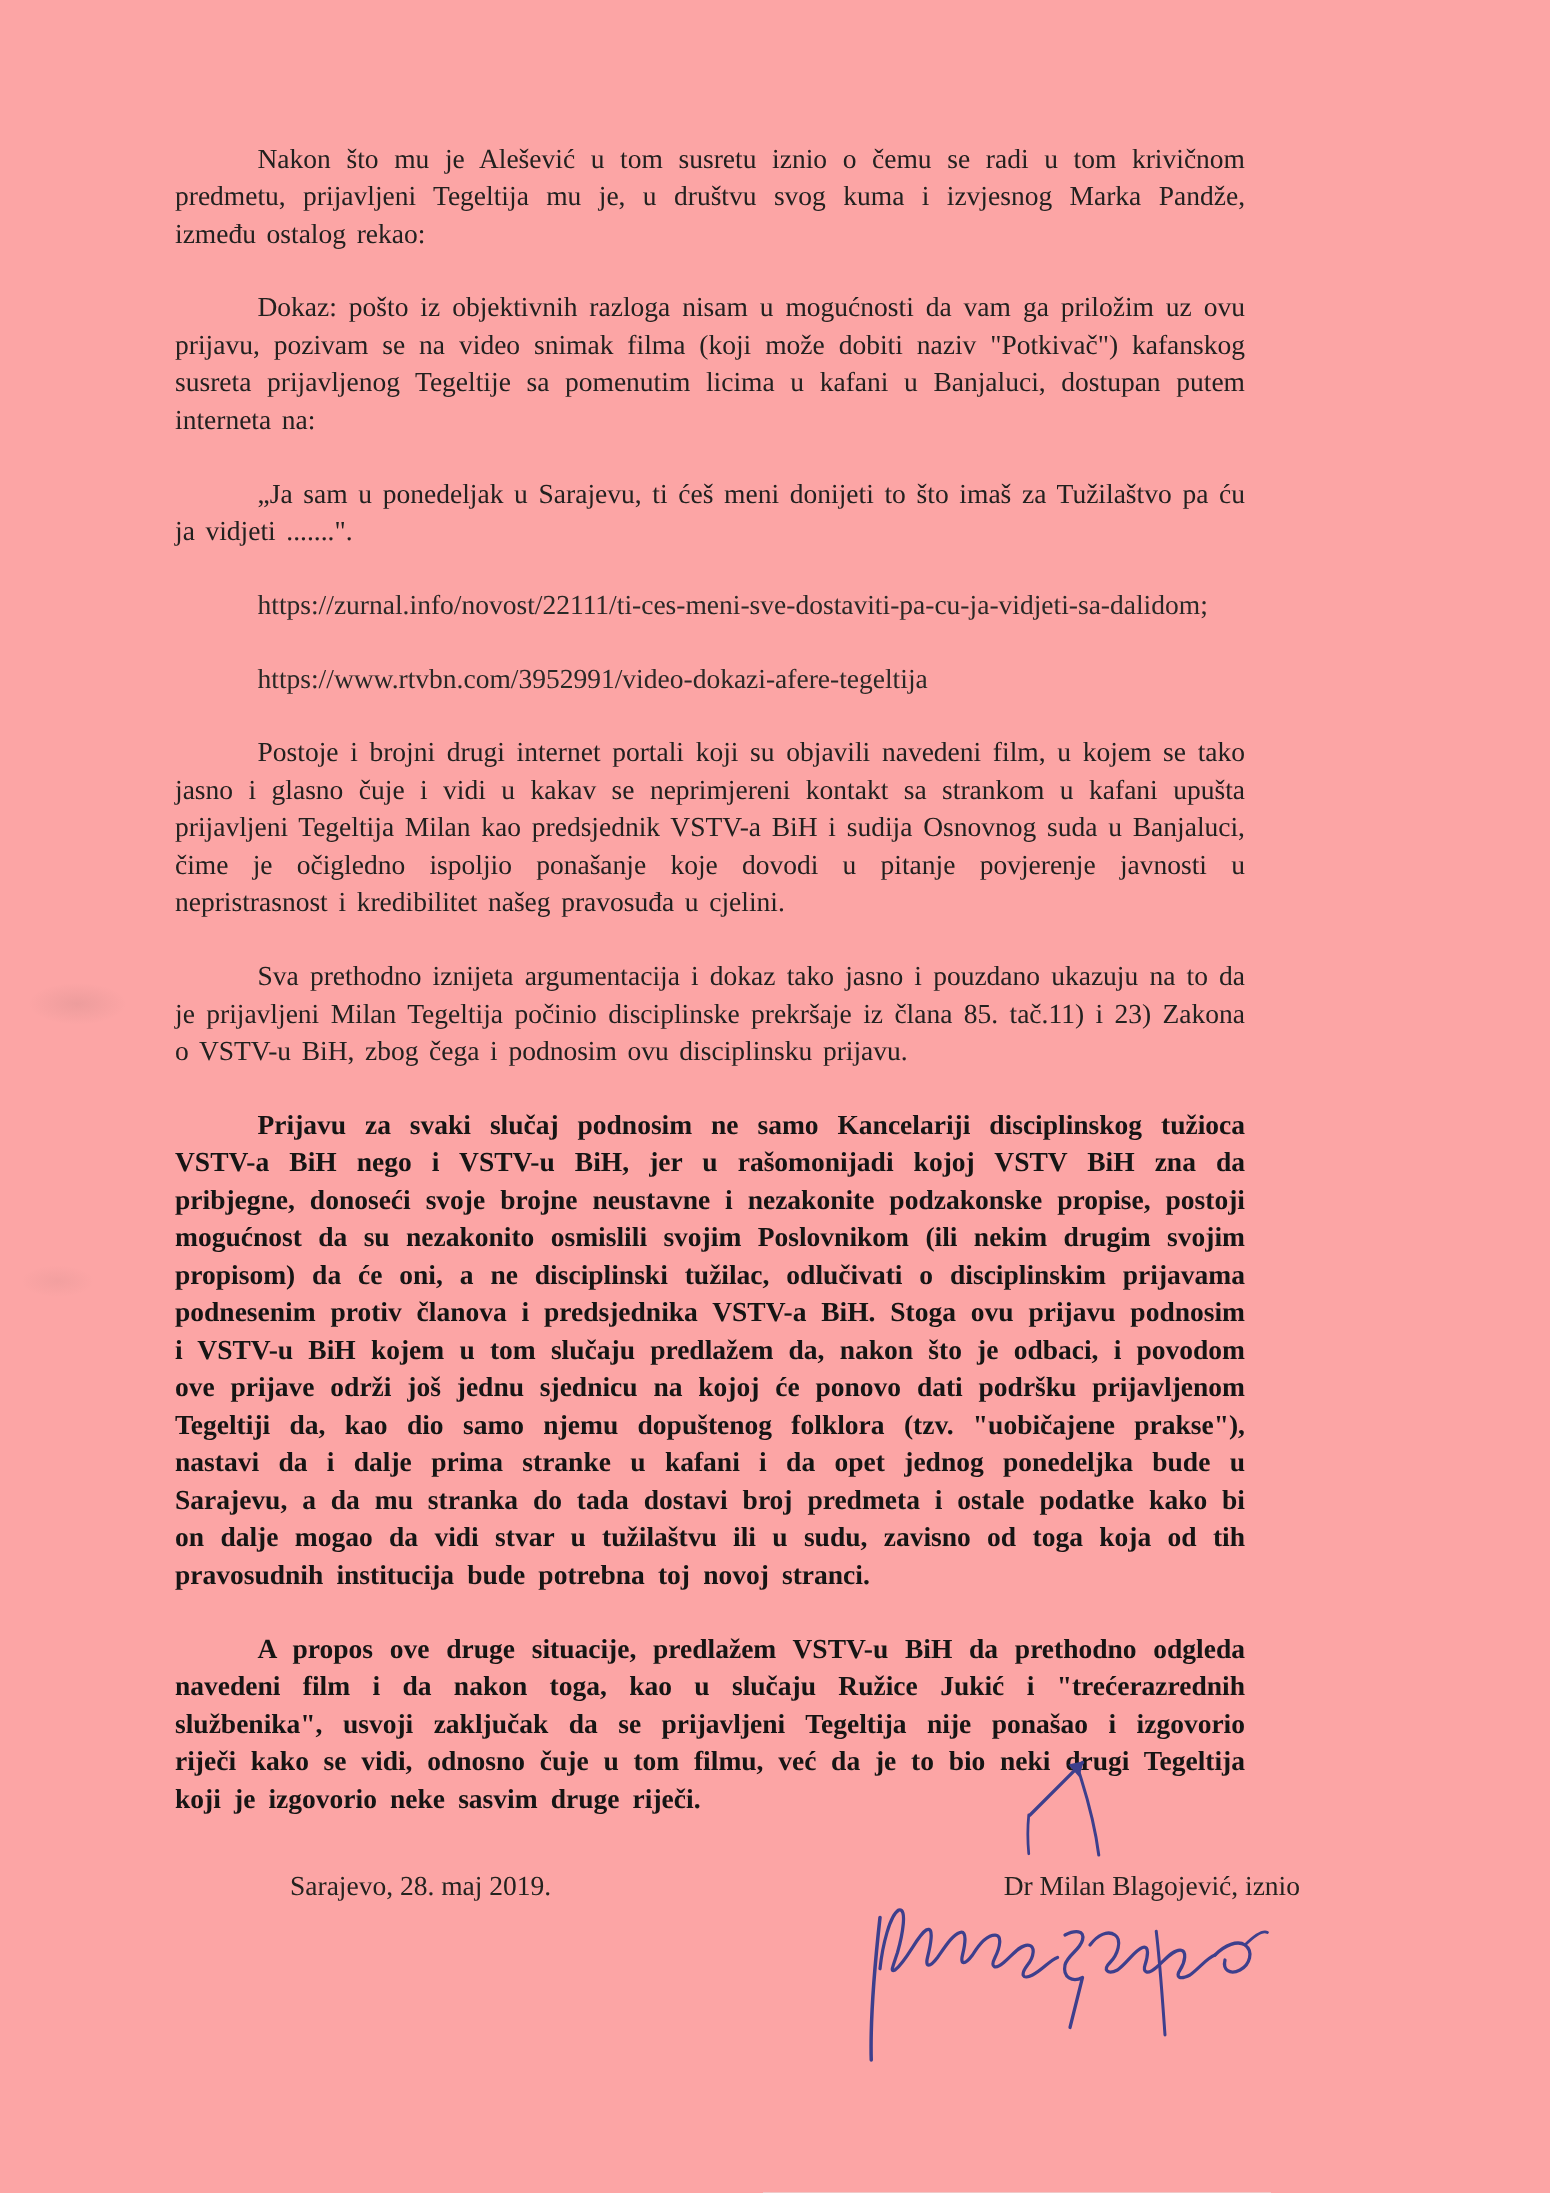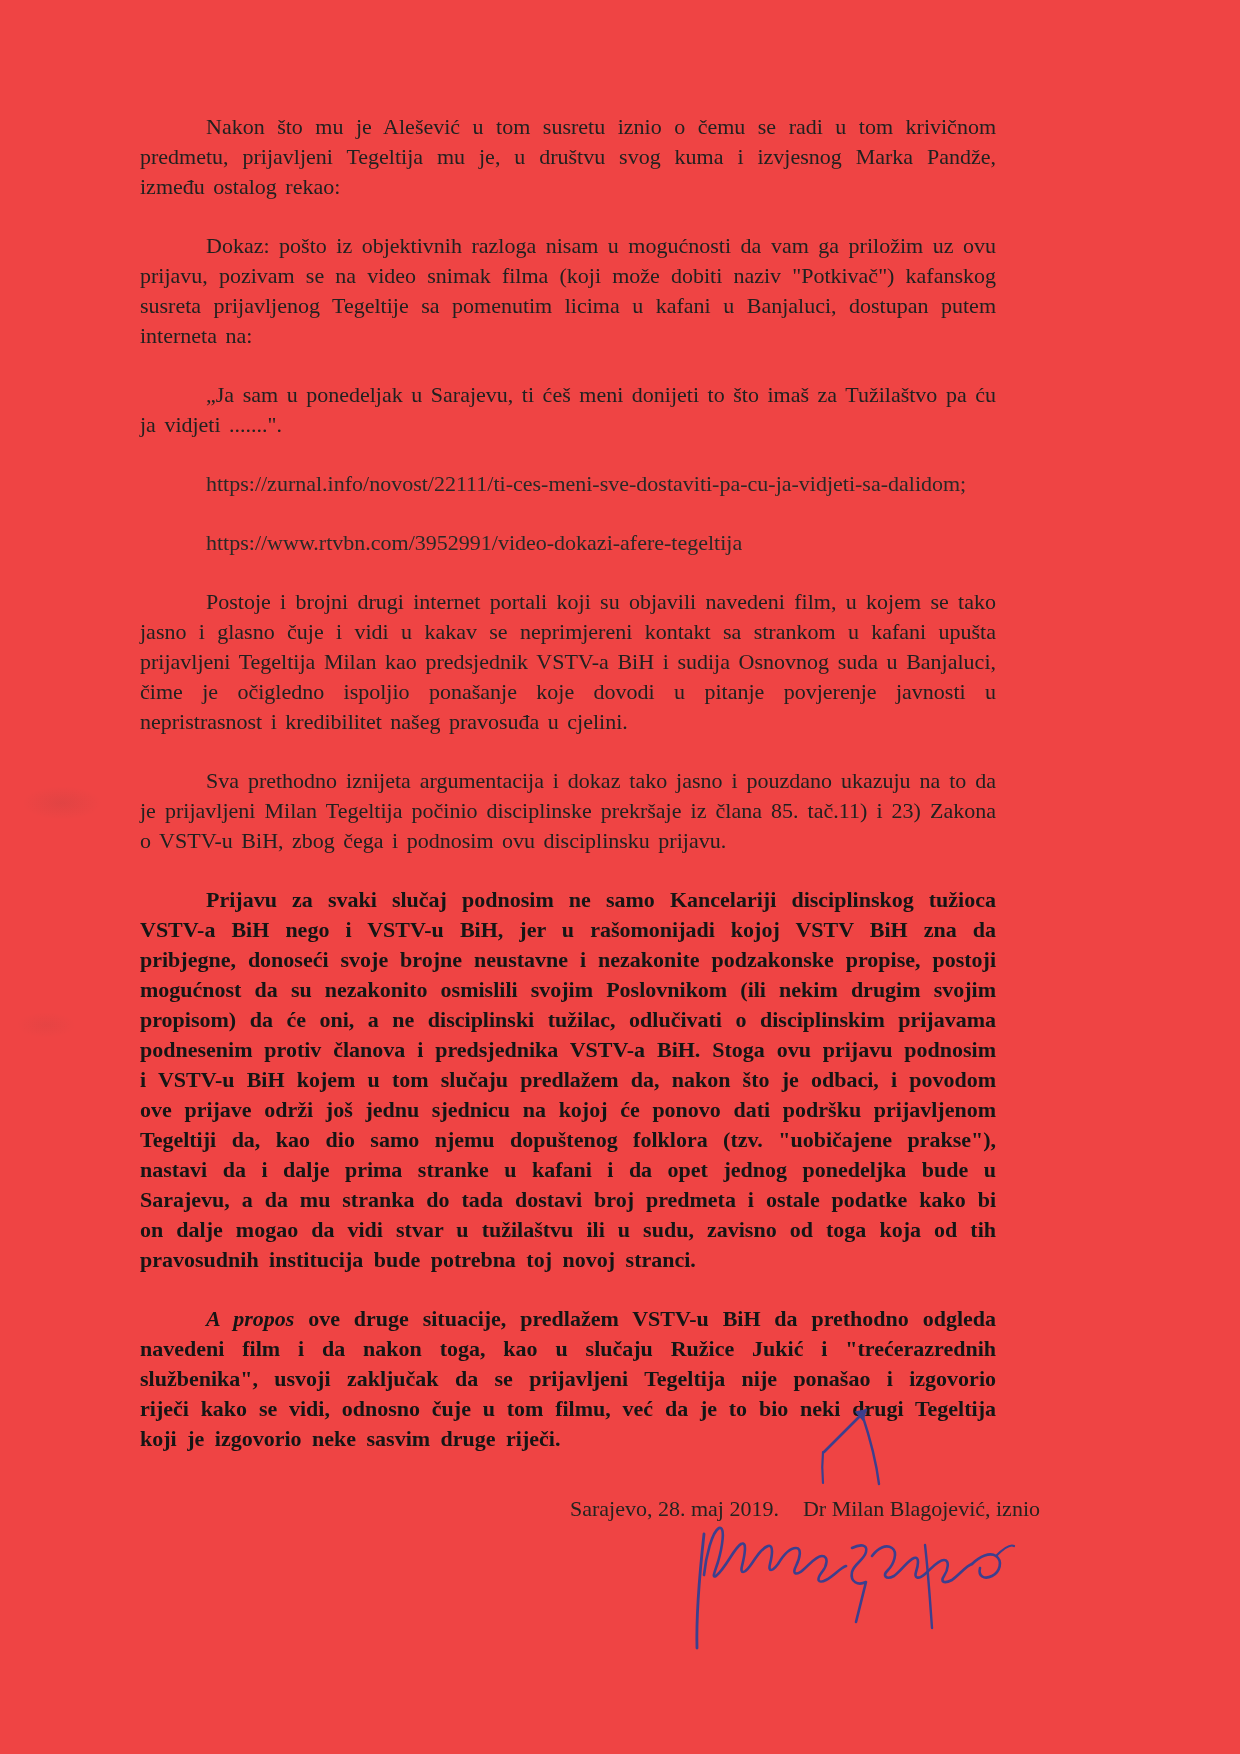--- a/index.html
+++ b/index.html
@@ -1,21 +1,21 @@
 <!DOCTYPE html>
 <html><head>
 <meta charset="utf-8">
 <style>
   html, body { margin: 0; padding: 0; background: #e8e8e8; }
   .page {
     position: relative;
     width: 1240px;
     height: 1754px;
     margin: 0 auto;
-    background: #ef4444;
+    background: #fca5a5;
     overflow: hidden;
     font-family: "Liberation Serif", "DejaVu Serif", serif;
     color: #1e1d1b;
   }
   .content {
     position: absolute;
     left: 140px;
     top: 112px;
     width: 856px;
   }
@@ -30,28 +30,28 @@
   }
   .para.bold {
     font-weight: bold;
     word-spacing: 5px;
     color: #161514;
   }
   .para.url {
     text-align: left;
     color: #2a2926;
   }
-  .lead-italic { font-style: italic; }
+  .lead-italic { }
   .footer {
     position: absolute;
     left: 140px;
     top: 1496px;
     width: 900px;
     display: flex;
-    justify-content: flex-end;
+    justify-content: space-between;
     font-size: 22px;
     color: #24231f;
     gap: 24px;
   }
   .footer .date { margin-left: 92px; }
   .ink-overlay {
     position: absolute;
     left: 0; top: 0;
     width: 1240px; height: 1754px;
     pointer-events: none;

